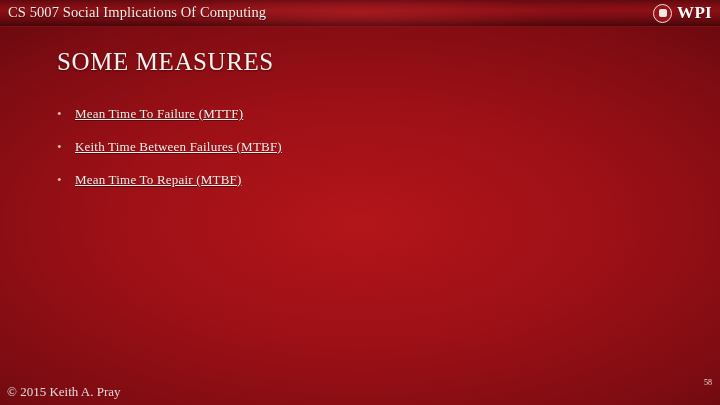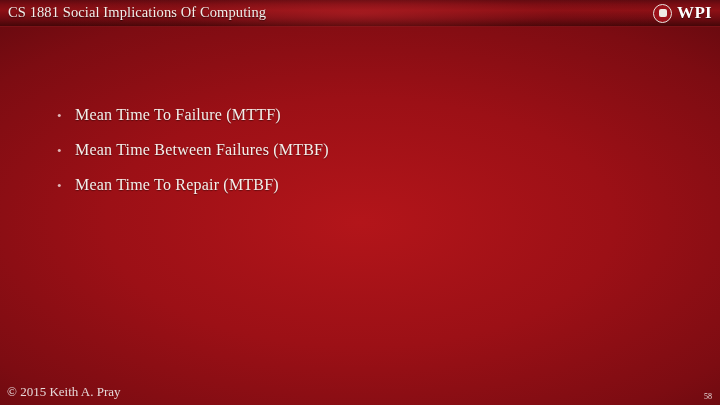--- a/index.html
+++ b/index.html
@@ -113,65 +113,67 @@
     margin-bottom: 17px;
   }
   .bullet-dot {
     width: 18px;
     flex: 0 0 18px;
     font-size: 13px;
     color: #e0b9b9;
     line-height: 1;
   }
   .bullet-text {
-    font-size: 16px;
+    font-size: 13px;
     color: #f4efeb;
     letter-spacing: 0.2px;
     text-shadow: 0 1px 1px rgba(0,0,0,0.4);
+    text-decoration: underline;
   }
   
   .footer-copyright {
     position: absolute;
     left: 7px;
     bottom: 5px;
     font-size: 13px;
     color: #e6d9d9;
     font-family: "Liberation Serif", serif;
   }
   .footer-pagenum {
     position: absolute;
     right: 8px;
-    bottom: 4px;
+    bottom: 18px;
     font-size: 8px;
     color: #e6d9d9;
     font-family: "Liberation Serif", serif;
   }
 </style>
 </head>
 <body>
 
 <div class="slide">
 
   <div class="header-bar">
-    <div class="header-title">CS 1881 Social Implications Of Computing</div>
+    <div class="header-title">CS 5007 Social Implications Of Computing</div>
     <div class="wpi-logo">
       <div class="wpi-seal"></div>
       <div class="wpi-text">WPI</div>
     </div>
   </div>
 
+  <div class="slide-title">SOME MEASURES</div>
 
   <div class="bullets">
     <div class="bullet-row">
       <span class="bullet-dot">•</span>
       <span class="bullet-text">Mean Time To Failure (MTTF)</span>
     </div>
     <div class="bullet-row">
       <span class="bullet-dot">•</span>
-      <span class="bullet-text">Mean Time Between Failures (MTBF)</span>
+      <span class="bullet-text">Keith Time Between Failures (MTBF)</span>
     </div>
     <div class="bullet-row">
       <span class="bullet-dot">•</span>
       <span class="bullet-text">Mean Time To Repair (MTBF)</span>
     </div>
   </div>
 
   <div class="footer-copyright">© 2015 Keith A. Pray</div>
   <div class="footer-pagenum">58</div>
 

